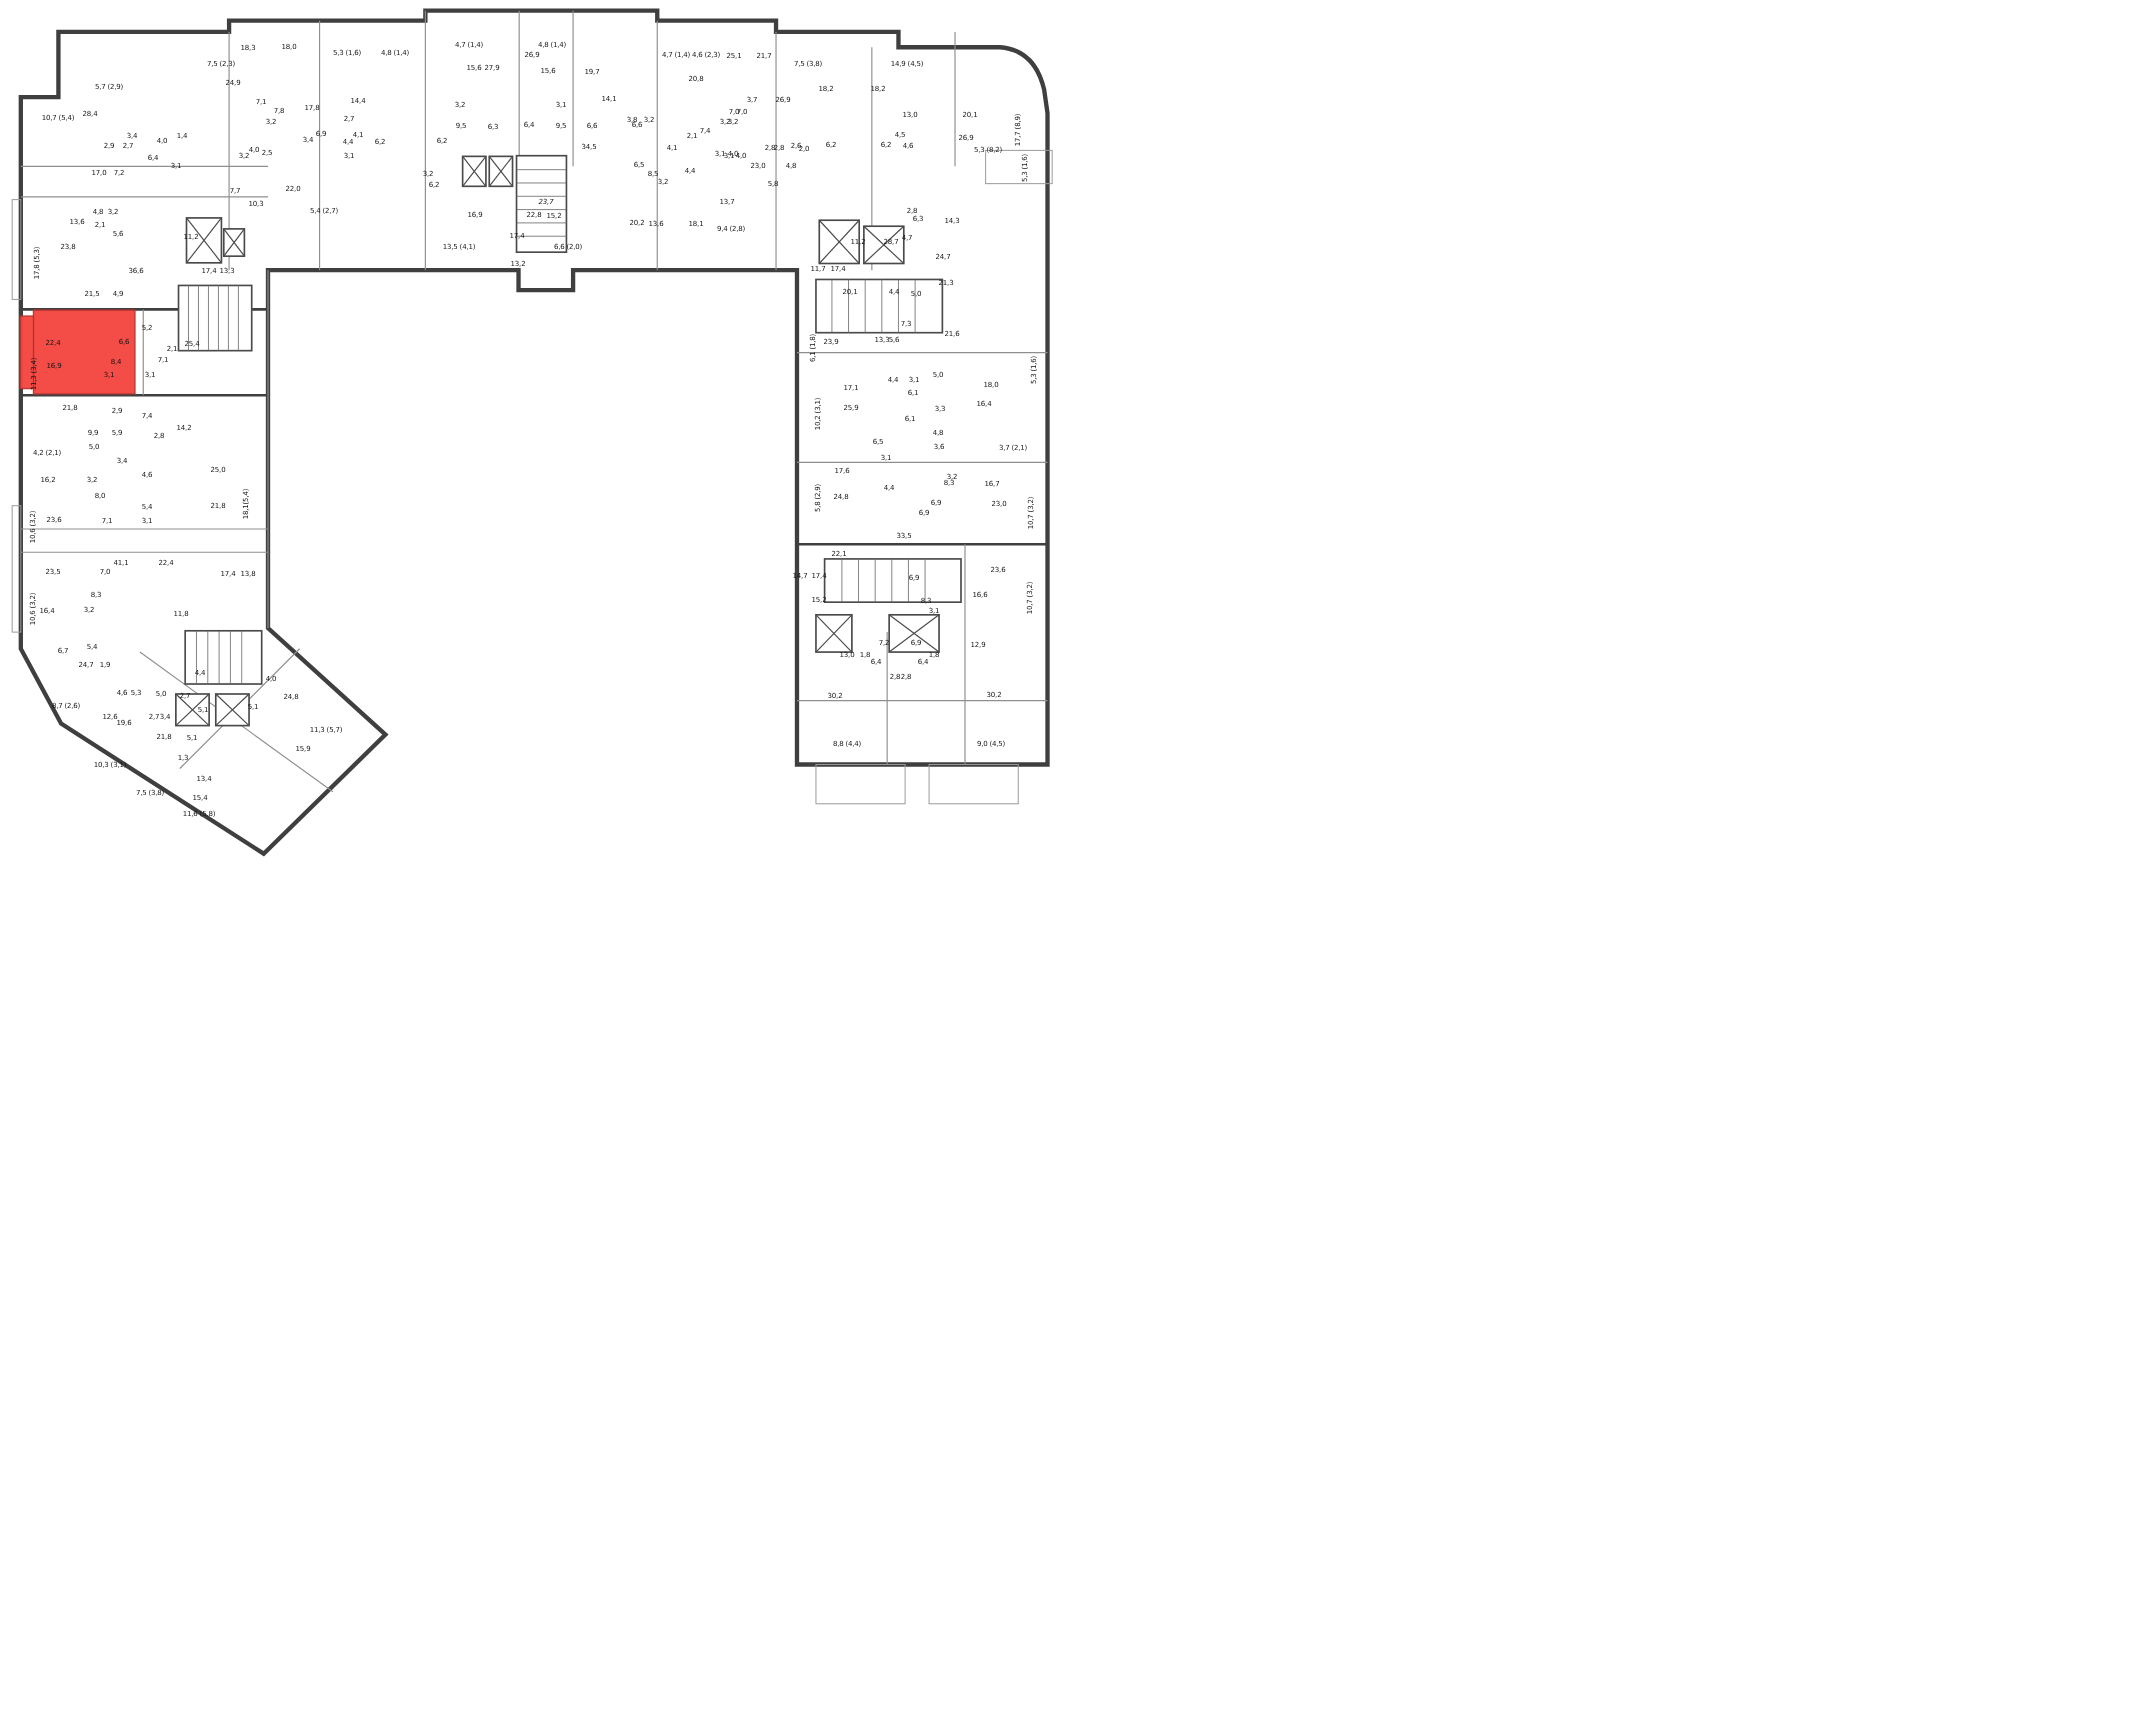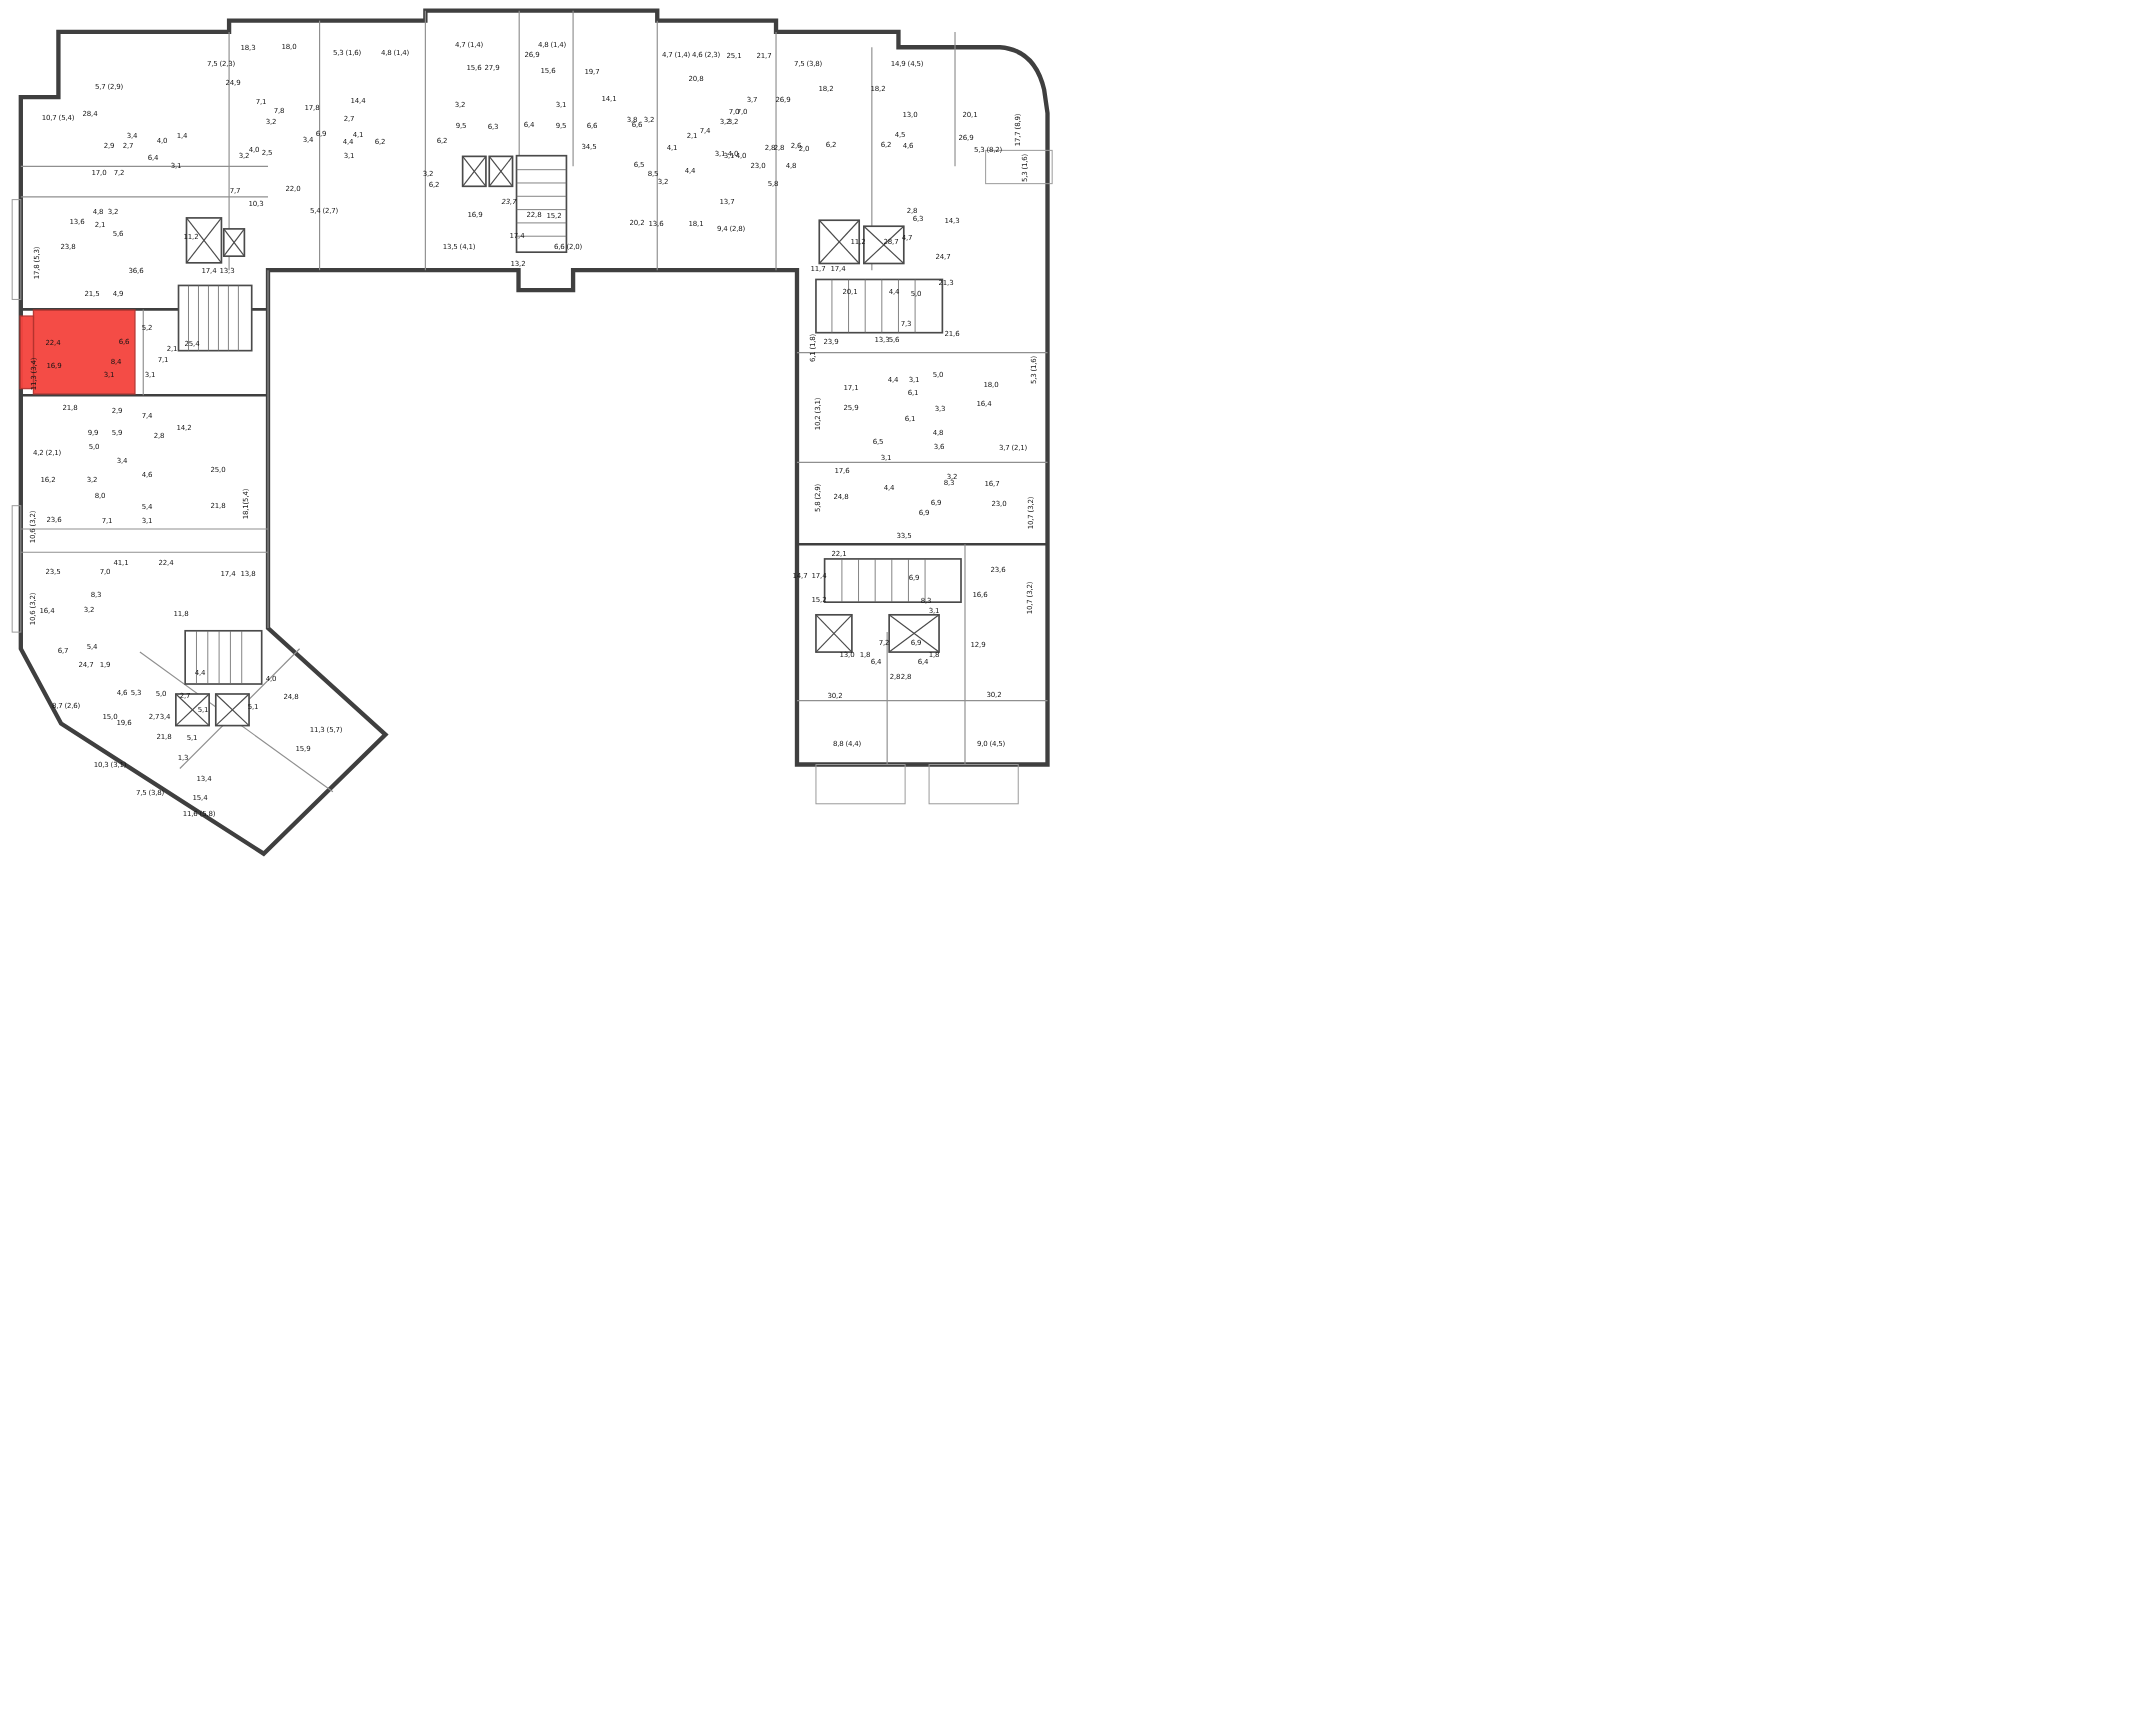--- a/index.html
+++ b/index.html
@@ -241,21 +241,21 @@
       <div class="lbl" style="left: 966px; top: 138px;">26,9</div>
       <div class="lbl" style="left: 988px; top: 150px;">5,3 (8,2)</div>
       <div class="lbl rot" style="left: 1018px; top: 130px;">17,7 (8,9)</div>
       <div class="lbl" style="left: 442px; top: 141px;">6,2</div>
       <div class="lbl" style="left: 428px; top: 174px;">3,2</div>
       <div class="lbl" style="left: 434px; top: 185px;">6,2</div>
       <div class="lbl" style="left: 589px; top: 147px;">34,5</div>
       <div class="lbl" style="left: 475px; top: 215px;">16,9</div>
       <div class="lbl" style="left: 534px; top: 215px;">22,8</div>
       <div class="lbl" style="left: 554px; top: 216px;">15,2</div>
-      <div class="lbl" style="left: 509px; top: 202px; font-style: italic;">23,7</div>
+      <div class="lbl" style="left: 546px; top: 202px; font-style: italic;">23,7</div>
       <div class="lbl" style="left: 517px; top: 236px;">17,4</div>
       <div class="lbl" style="left: 518px; top: 264px;">13,2</div>
       <div class="lbl" style="left: 459px; top: 247px;">13,5 (4,1)</div>
       <div class="lbl" style="left: 568px; top: 247px;">6,6 (2,0)</div>
       <div class="lbl" style="left: 637px; top: 223px;">20,2</div>
       <div class="lbl" style="left: 656px; top: 224px;">13,6</div>
       <div class="lbl" style="left: 696px; top: 224px;">18,1</div>
       <div class="lbl" style="left: 727px; top: 202px;">13,7</div>
       <div class="lbl" style="left: 723px; top: 229px; margin-left: 8px;">9,4 (2,8)</div>
       <div class="lbl" style="left: 637px; top: 125px;">6,6</div>
@@ -408,21 +408,21 @@
       <div class="lbl" style="left: 63px; top: 651px;">6,7</div>
       <div class="lbl" style="left: 86px; top: 665px;">24,7</div>
       <div class="lbl" style="left: 105px; top: 665px;">1,9</div>
       <div class="lbl rot" style="left: 33px; top: 609px;">10,6 (3,2)</div>
       <div class="lbl" style="left: 122px; top: 693px;">4,6</div>
       <div class="lbl" style="left: 136px; top: 693px;">5,3</div>
       <div class="lbl" style="left: 161px; top: 694px;">5,0</div>
       <div class="lbl" style="left: 200px; top: 673px;">4,4</div>
       <div class="lbl" style="left: 271px; top: 679px;">4,0</div>
       <div class="lbl" style="left: 66px; top: 706px;">8,7 (2,6)</div>
-      <div class="lbl" style="left: 110px; top: 717px;">15,0</div>
+      <div class="lbl" style="left: 110px; top: 717px;">12,6</div>
       <div class="lbl" style="left: 124px; top: 723px;">19,6</div>
       <div class="lbl" style="left: 154px; top: 717px;">2,7</div>
       <div class="lbl" style="left: 165px; top: 717px;">3,4</div>
       <div class="lbl" style="left: 185px; top: 696px;">2,7</div>
       <div class="lbl" style="left: 203px; top: 710px;">5,1</div>
       <div class="lbl" style="left: 192px; top: 738px;">5,1</div>
       <div class="lbl" style="left: 164px; top: 737px;">21,8</div>
       <div class="lbl" style="left: 183px; top: 758px;">1,3</div>
       <div class="lbl" style="left: 110px; top: 765px;">10,3 (3,1)</div>
       <div class="lbl" style="left: 150px; top: 793px;">7,5 (3,8)</div>

